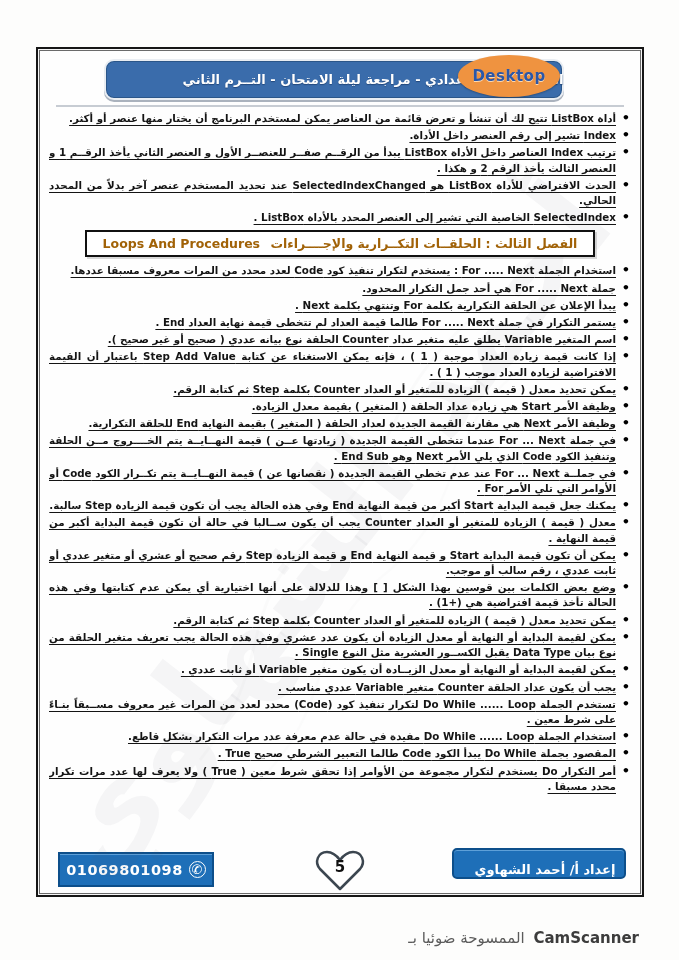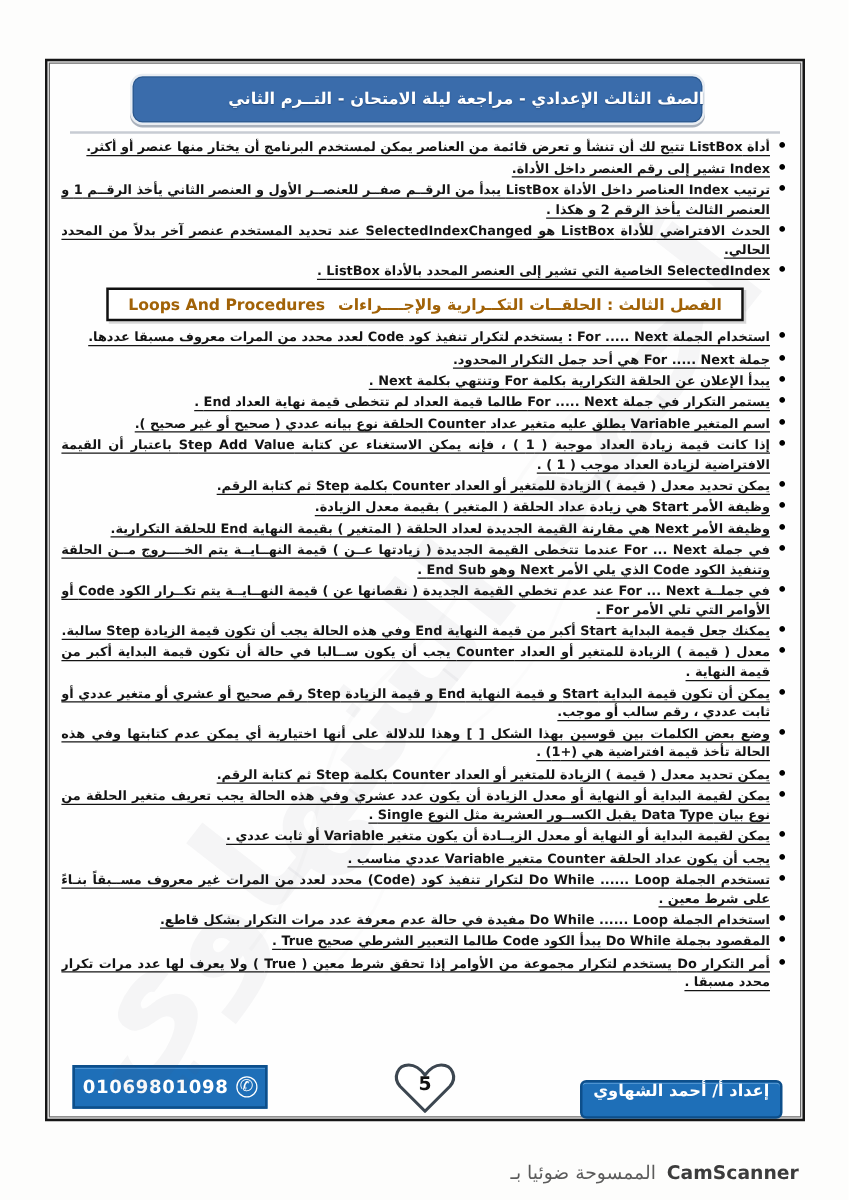--- a/index.html
+++ b/index.html
@@ -106,26 +106,27 @@
   .phone-btn .phone-glyph{
     color:#fff;font-size:13px;line-height:13px;
     border:1.5px solid #fff;border-radius:50%;
     width:15px;height:15px;display:flex;align-items:center;justify-content:center;
   }
   .heart-wrap{
     position:absolute;left:50%;transform:translateX(-50%);bottom:2px;
     width:56px;height:48px;
   }
   .author-btn{
-    position:absolute;right:16px;bottom:0;
+    position:absolute;right:16px;bottom:16px;
     width:158px;height:27px;
     background:var(--button_blue);
     border:2px solid #0d4f8b;border-radius:5px;
-    display:flex;align-items:flex-start;justify-content:center;
+    display:flex;align-items:flex-end;justify-content:center;
     box-shadow:inset 0 1px 0 #5ea0d8;
+    padding-left:12px;
   }
   .author-btn span{color:#fff;font-weight:bold;font-size:13px;direction:rtl;white-space:nowrap;}
   
   .scan-caption{
     position:absolute;right:40px;top:929px;
     font-size:15px;color:#5b5b5b;
     direction:ltr;white-space:nowrap;
   }
   .scan-caption .brand{color:#3c3c3c;font-weight:bold;margin-left:4px;}
   
@@ -150,20 +151,23 @@
     <path d="M120 500 C 200 420, 160 360, 250 290 C 330 220, 300 150, 380 90" stroke="#9aa0a8" stroke-width="2.5" fill="none" opacity=".3"></path>
   </svg>
 
   <div class="frame">
 
     <div class="header-divider"></div>
 
     <div class="header-bar">
       <span class="header-title">الصف الثالث الإعدادي - مراجعة ليلة الامتحان - التــرم الثاني</span>
     </div>
+    <div class="badge">
+      <span>Desktop</span>
+    </div>
 
     <div class="content">
 
       <ul class="bullets">
 
           <li class="bullet"><span class="bullet-text">أداة ListBox تتيح لك أن تنشأ و تعرض قائمة من العناصر يمكن لمستخدم البرنامج أن يختار منها عنصر أو أكثر.</span></li>
 
           <li class="bullet"><span class="bullet-text">Index تشير إلى رقم العنصر داخل الأداة.</span></li>
 
           <li class="bullet"><span class="bullet-text">ترتيب Index العناصر داخل الأداة ListBox يبدأ من الرقــم صفــر للعنصــر الأول و العنصر الثاني يأخذ الرقــم 1 و العنصر الثالث يأخذ الرقم 2 و هكذا .</span></li>

